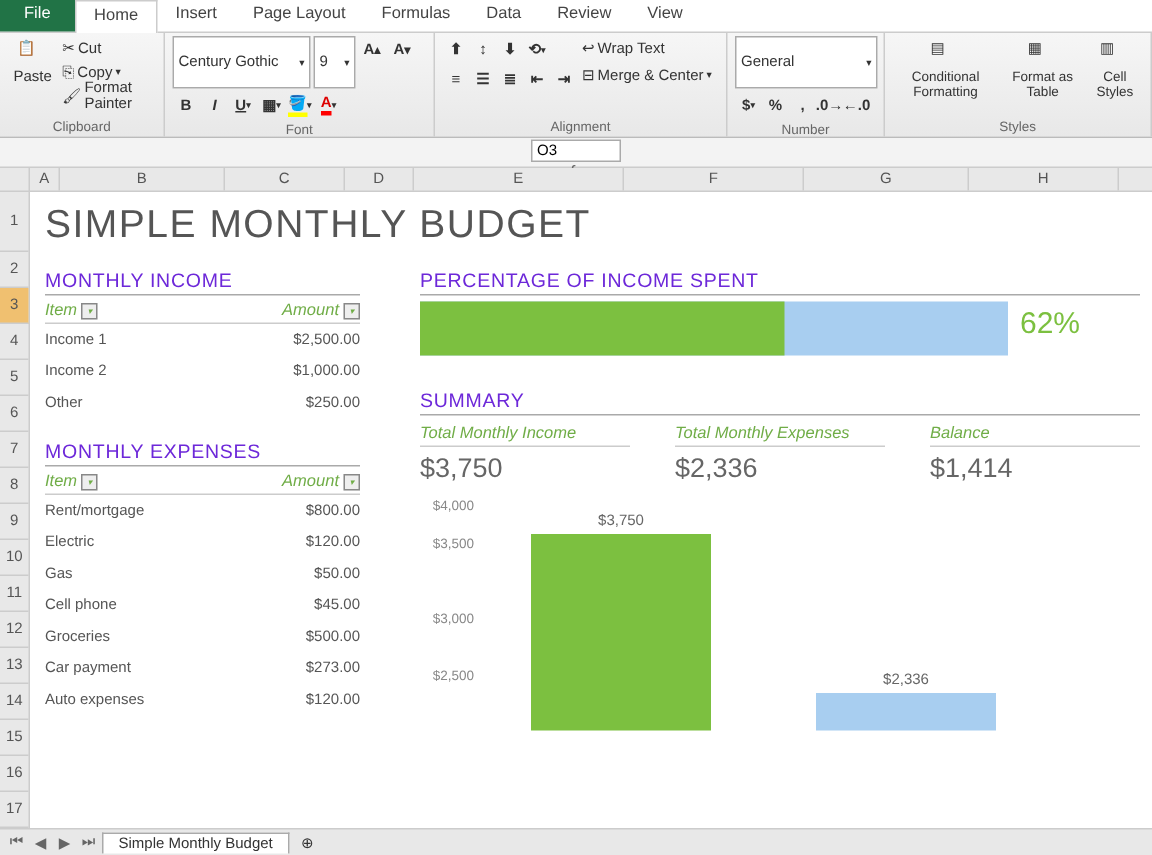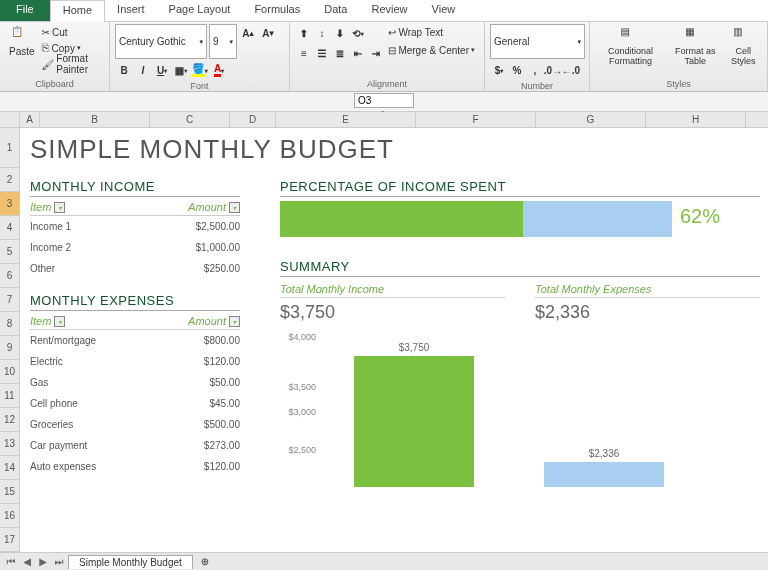--- a/index.html
+++ b/index.html
@@ -35,21 +35,21 @@
 .colhdrs { display: flex; height: 16px; background: #e8e8e8; border-bottom: 1px solid #ccc; }
 .colhdr { border-right: 1px solid #ccc; text-align: center; font-size: 10px; color: #555; line-height: 16px; }
 .corner { width: 20px; height: 16px; background: #e8e8e8; border-right: 1px solid #ccc; border-bottom: 1px solid #ccc; }
 .sheet { position: relative; flex: 1; }
 
 .budget { position: absolute; left: 10px; top: 0; width: 730px; font-family: 'Century Gothic', sans-serif; }
 .title { font-size: 26px; font-weight: 300; color: #555; letter-spacing: 1px; padding: 6px 0 14px 0; }
 .cols2 { display: flex; gap: 40px; }
 .leftcol { width: 210px; }
 .rightcol { flex: 1; }
-.section-hdr { font-size: 13px; color: #14532d; border-bottom: 1px solid #aaa; padding-bottom: 2px; margin-bottom: 2px; letter-spacing: 0.5px; }
+.section-hdr { font-size: 13px; color: #6d28d9; border-bottom: 1px solid #aaa; padding-bottom: 2px; margin-bottom: 2px; letter-spacing: 0.5px; }
 .tbl-hdr { display: flex; justify-content: space-between; font-style: italic; color: #70ad47; font-size: 11px; padding: 2px 0; border-bottom: 1px solid #ccc; }
 .tbl-hdr .cell { display: flex; align-items: center; gap: 3px; font-style: italic; }
 .filter-btn { width: 11px; height: 11px; border: 1px solid #888; background: #eee; display: inline-flex; align-items: center; justify-content: center; font-size: 6px; }
 .tbl-row { display: flex; justify-content: space-between; font-size: 10px; padding: 5px 0; color: #555; }
 .progress { height: 36px; background: #a8cef0; position: relative; margin: 4px 0; }
 .progress-fill { height: 100%; background: #7cc040; }
 .pct { position: absolute; right: -48px; top: 4px; font-size: 20px; color: #7cc040; }
 .summary { display: flex; gap: 30px; margin-top: 6px; }
 .summary-col { flex: 1; }
 .sum-lbl { font-style: italic; color: #70ad47; font-size: 11px; border-bottom: 1px solid #ccc; padding-bottom: 2px; }
@@ -343,26 +343,30 @@
           <div class="section-hdr">SUMMARY</div>
           <div class="summary">
             <div class="summary-col">
               <div class="sum-lbl">Total Monthly Income</div>
               <div class="sum-val">$3,750</div>
             </div>
             <div class="summary-col">
               <div class="sum-lbl">Total Monthly Expenses</div>
               <div class="sum-val">$2,336</div>
             </div>
+            <div class="summary-col">
+              <div class="sum-lbl">Balance</div>
+              <div class="sum-val">$1,414</div>
+            </div>
           </div>
 
           <div class="chart">
             <div class="chart-y" id="chart-y">
                 <div class="chart-tick" style="top: -5px;">$4,000</div>
-                <div class="chart-tick" style="top: 45px;">$3,500</div>
+                <div class="chart-tick" style="top: 20px;">$3,500</div>
                 <div class="chart-tick" style="top: 70px;">$3,000</div>
                 <div class="chart-tick" style="top: 107.5px;">$2,500</div>
               </div>
             <div class="chart-plot" id="chart-plot">
                 <div class="chart-bar" style="left: 30px; height: 131.25px; background: rgb(124, 192, 64);">
                   <div class="chart-bar-lbl">$3,750</div>
                 </div>
                 <div class="chart-bar" style="left: 220px; height: 25.2px; background: rgb(168, 206, 240);">
                   <div class="chart-bar-lbl">$2,336</div>
                 </div>

